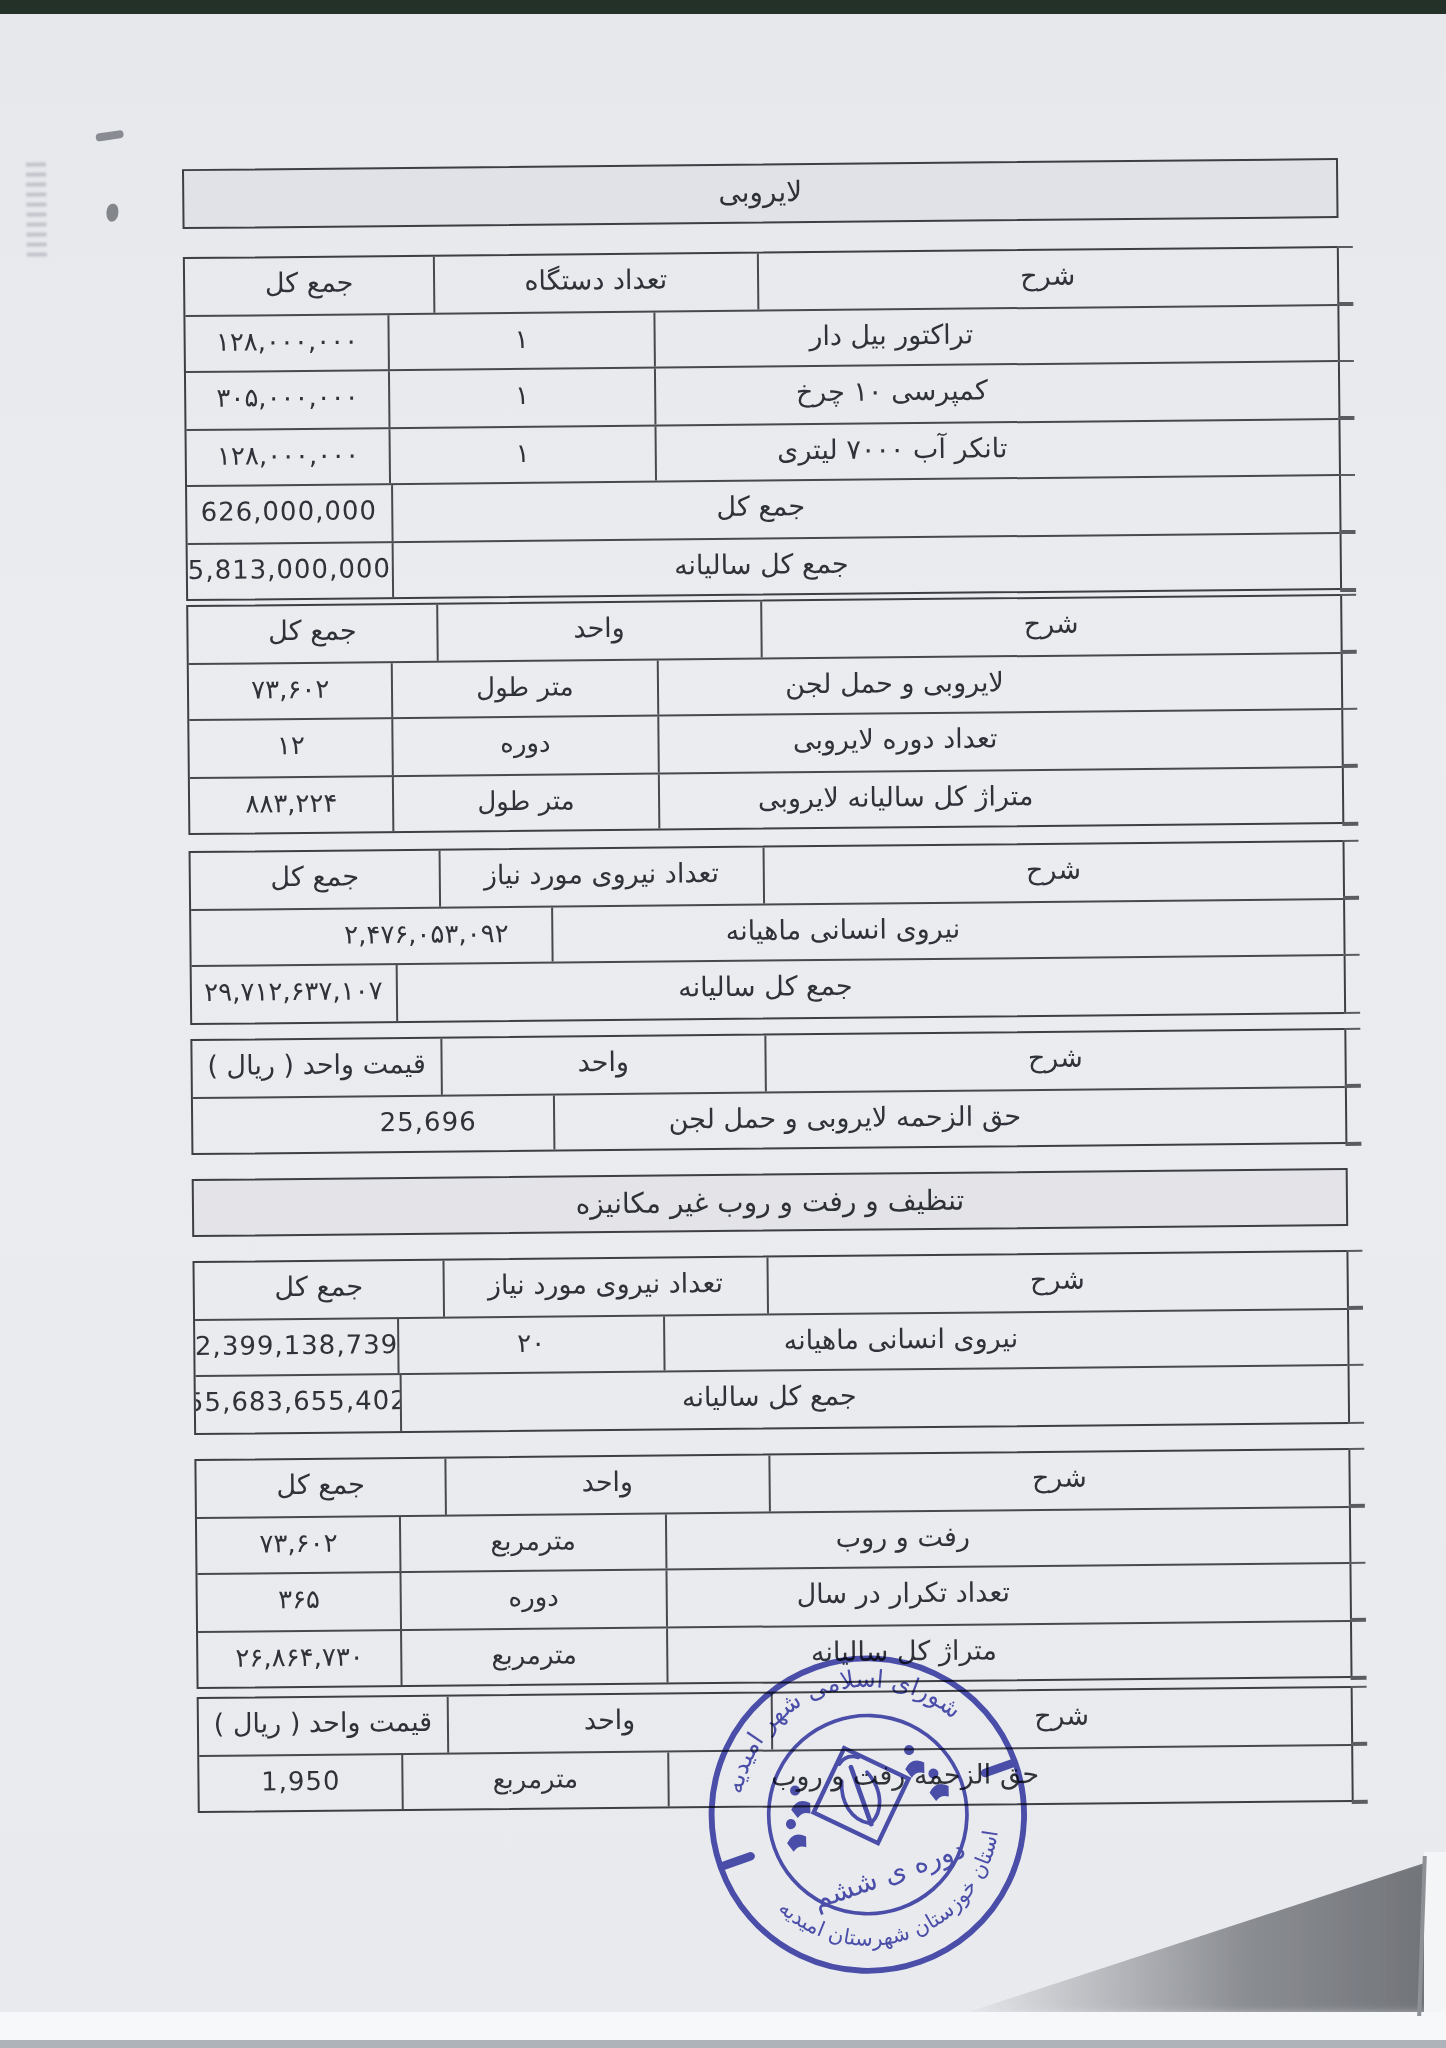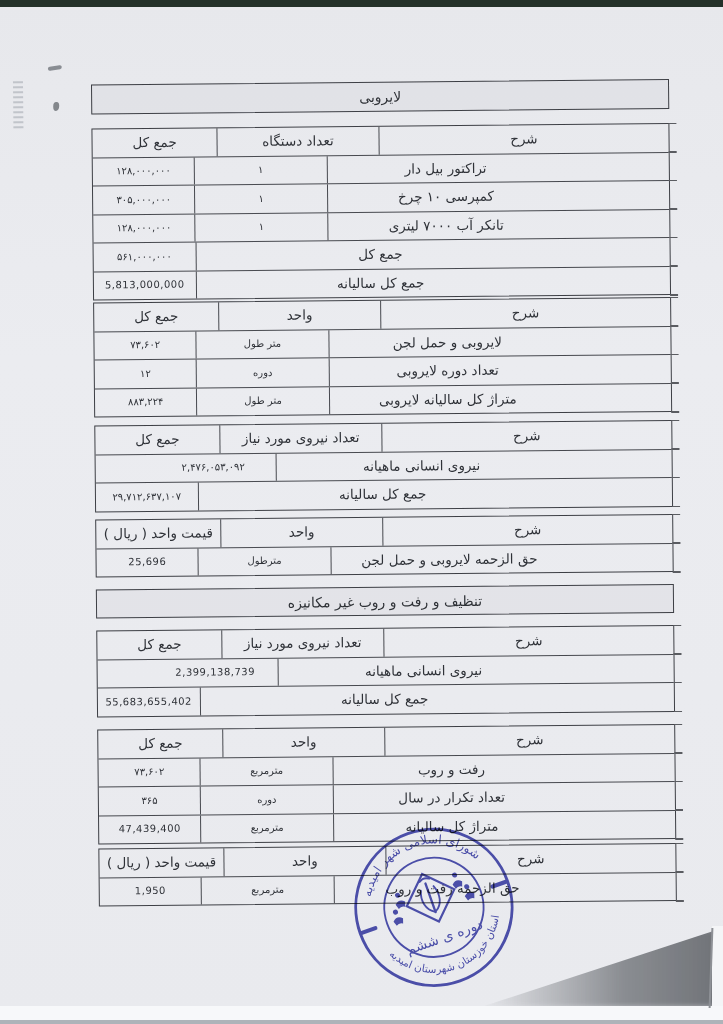--- a/index.html
+++ b/index.html
@@ -29,21 +29,21 @@
   .row + .row{border-top:1.3px solid #47494f;}
   .row + .row::before{content:"";position:absolute;right:-8px;top:-1.3px;width:8px;height:1.3px;background:#5a5c61;}
   .tbl::after{content:"";position:absolute;right:-8px;bottom:-1.5px;width:8px;height:1.5px;background:#5a5c61;}
   .cell{display:flex;align-items:center;justify-content:center;font-size:13.5px;line-height:1;overflow:hidden;white-space:nowrap;}
   .c-desc{width:50.4%;border-left:1.3px solid #47494f;}
   .c-mid {width:28%;  border-left:1.3px solid #47494f;}
   .c-val {width:21.6%;}
   .c-merged{width:78.4%;border-left:1.3px solid #47494f;}
   .row:not(.hdr) .c-desc{padding-right:105px;}
   .c-merged{padding-right:105px;}
-  .num{font-size:10px;letter-spacing:.5px;}
+  .num{font-size:13px;letter-spacing:.5px;}
   .hdr .cell{font-size:13.5px;}
 
   
   .stamp{position:absolute;left:346px;top:824px;width:168px;height:168px;
     transform:rotate(-19deg);mix-blend-mode:multiply;opacity:.92;z-index:6;}
   .stamp svg{width:100%;height:100%;display:block;}
   .stamp text{font-family:"DejaVu Sans",sans-serif;}
 
   
   #strip-top{position:absolute;left:0;top:0;width:723px;height:7px;background:#243129;z-index:8;}
@@ -85,21 +85,21 @@
           <div class="cell c-mid num">۱</div>
           <div class="cell c-val num">۳۰۵,۰۰۰,۰۰۰</div>
         </div>
         <div class="row">
           <div class="cell c-desc">تانکر آب ۷۰۰۰ لیتری</div>
           <div class="cell c-mid num">۱</div>
           <div class="cell c-val num">۱۲۸,۰۰۰,۰۰۰</div>
         </div>
         <div class="row">
           <div class="cell c-merged">جمع کل</div>
-          <div class="cell c-val num">۵۶۱,۰۰۰,۰۰۰</div>
+          <div class="cell c-val num">626,000,000</div>
         </div>
         <div class="row">
           <div class="cell c-merged">جمع کل سالیانه</div>
           <div class="cell c-val num">5,813,000,000</div>
         </div>
       </div>
     <div class="tbl" style="top:300px">
         <div class="row hdr">
           <div class="cell c-desc">شرح</div>
           <div class="cell c-mid">واحد</div>
@@ -137,37 +137,37 @@
         </div>
       </div>
     <div class="tbl" style="top:517px">
         <div class="row hdr">
           <div class="cell c-desc">شرح</div>
           <div class="cell c-mid">واحد</div>
           <div class="cell c-val">قیمت واحد ( ریال )</div>
         </div>
         <div class="row">
           <div class="cell c-desc">حق الزحمه لایروبی و حمل لجن</div>
-          <div class="cell c-mid num">مترطول</div>
           <div class="cell c-val num">25,696</div>
         </div>
       </div>
 
     <div class="banner" style="top:587px;height:27px">
       <span>تنظیف و رفت و روب غیر مکانیزه</span>
     </div>
 
     <div class="tbl" style="top:628px">
         <div class="row hdr">
           <div class="cell c-desc">شرح</div>
           <div class="cell c-mid">تعداد نیروی مورد نیاز</div>
           <div class="cell c-val">جمع کل</div>
         </div>
         <div class="row">
           <div class="cell c-desc">نیروی انسانی ماهیانه</div>
+          <div class="cell c-mid num">۲۰</div>
           <div class="cell c-val num">2,399,138,739</div>
         </div>
         <div class="row">
           <div class="cell c-merged">جمع کل سالیانه</div>
           <div class="cell c-val num">55,683,655,402</div>
         </div>
       </div>
     <div class="tbl" style="top:727px">
         <div class="row hdr">
           <div class="cell c-desc">شرح</div>
@@ -180,21 +180,21 @@
           <div class="cell c-val num">۷۳,۶۰۲</div>
         </div>
         <div class="row">
           <div class="cell c-desc">تعداد تکرار در سال</div>
           <div class="cell c-mid num">دوره</div>
           <div class="cell c-val num">۳۶۵</div>
         </div>
         <div class="row">
           <div class="cell c-desc">متراژ کل سالیانه</div>
           <div class="cell c-mid num">مترمربع</div>
-          <div class="cell c-val num">47,439,400</div>
+          <div class="cell c-val num">۲۶,۸۶۴,۷۳۰</div>
         </div>
       </div>
     <div class="tbl" style="top:846px">
         <div class="row hdr">
           <div class="cell c-desc">شرح</div>
           <div class="cell c-mid">واحد</div>
           <div class="cell c-val">قیمت واحد ( ریال )</div>
         </div>
         <div class="row">
           <div class="cell c-desc">حق الزحمه رفت و روب</div>

